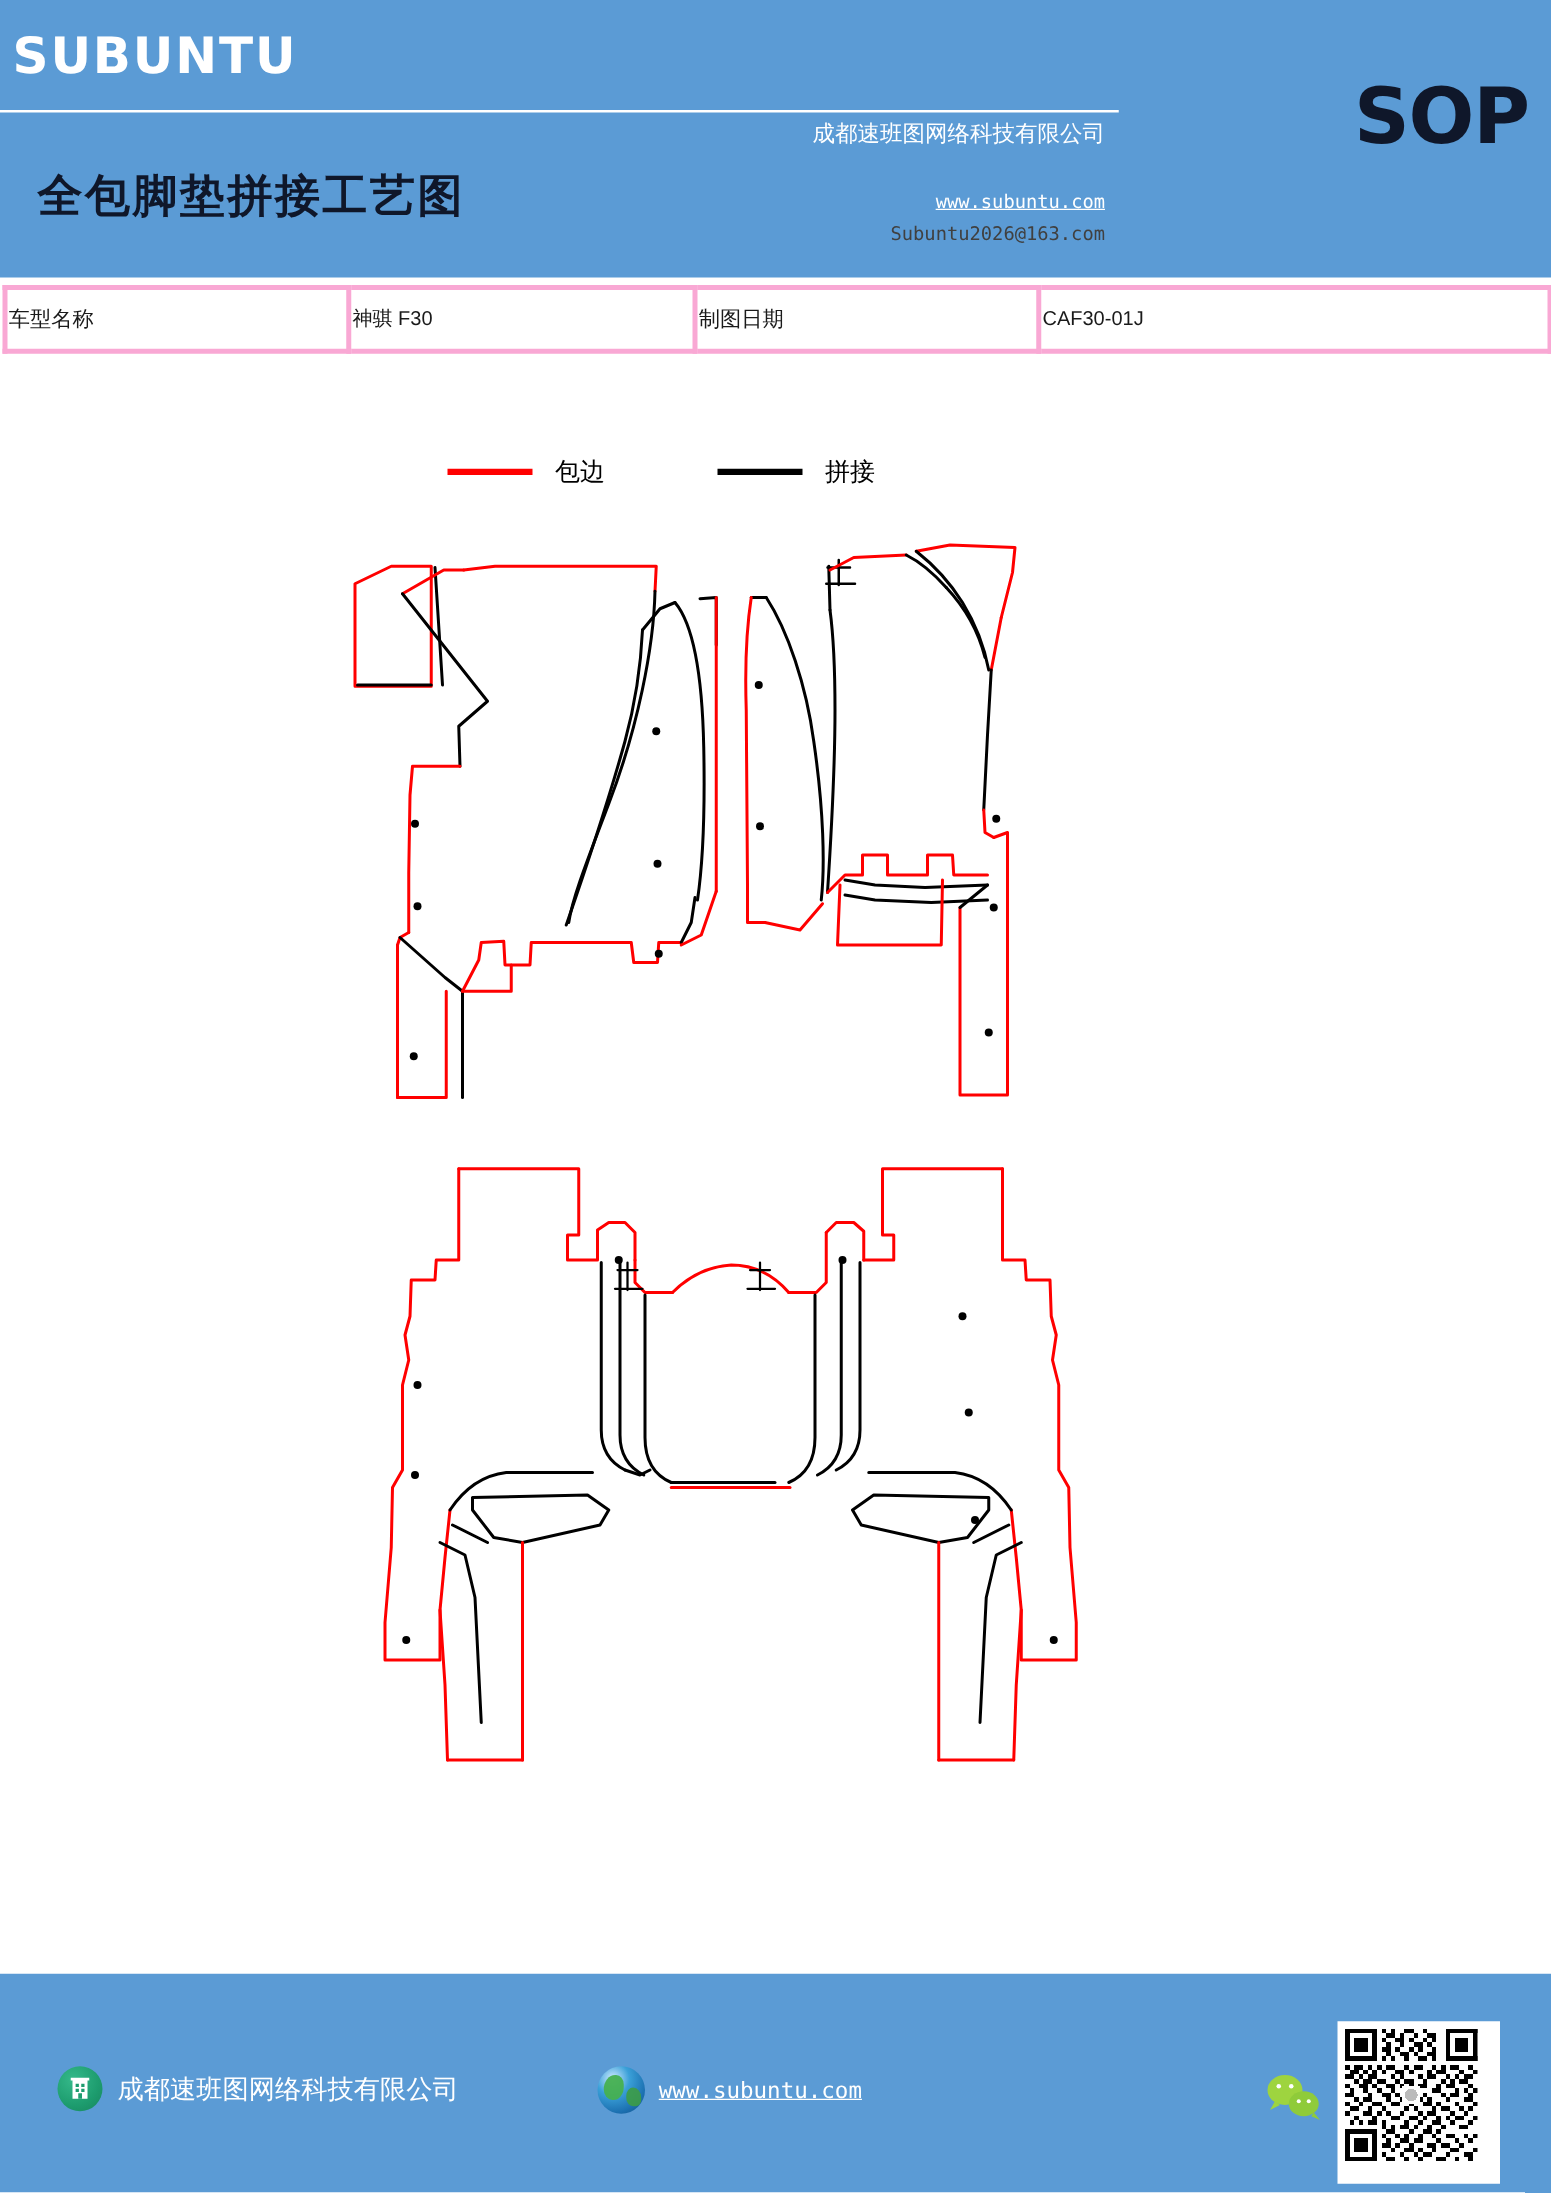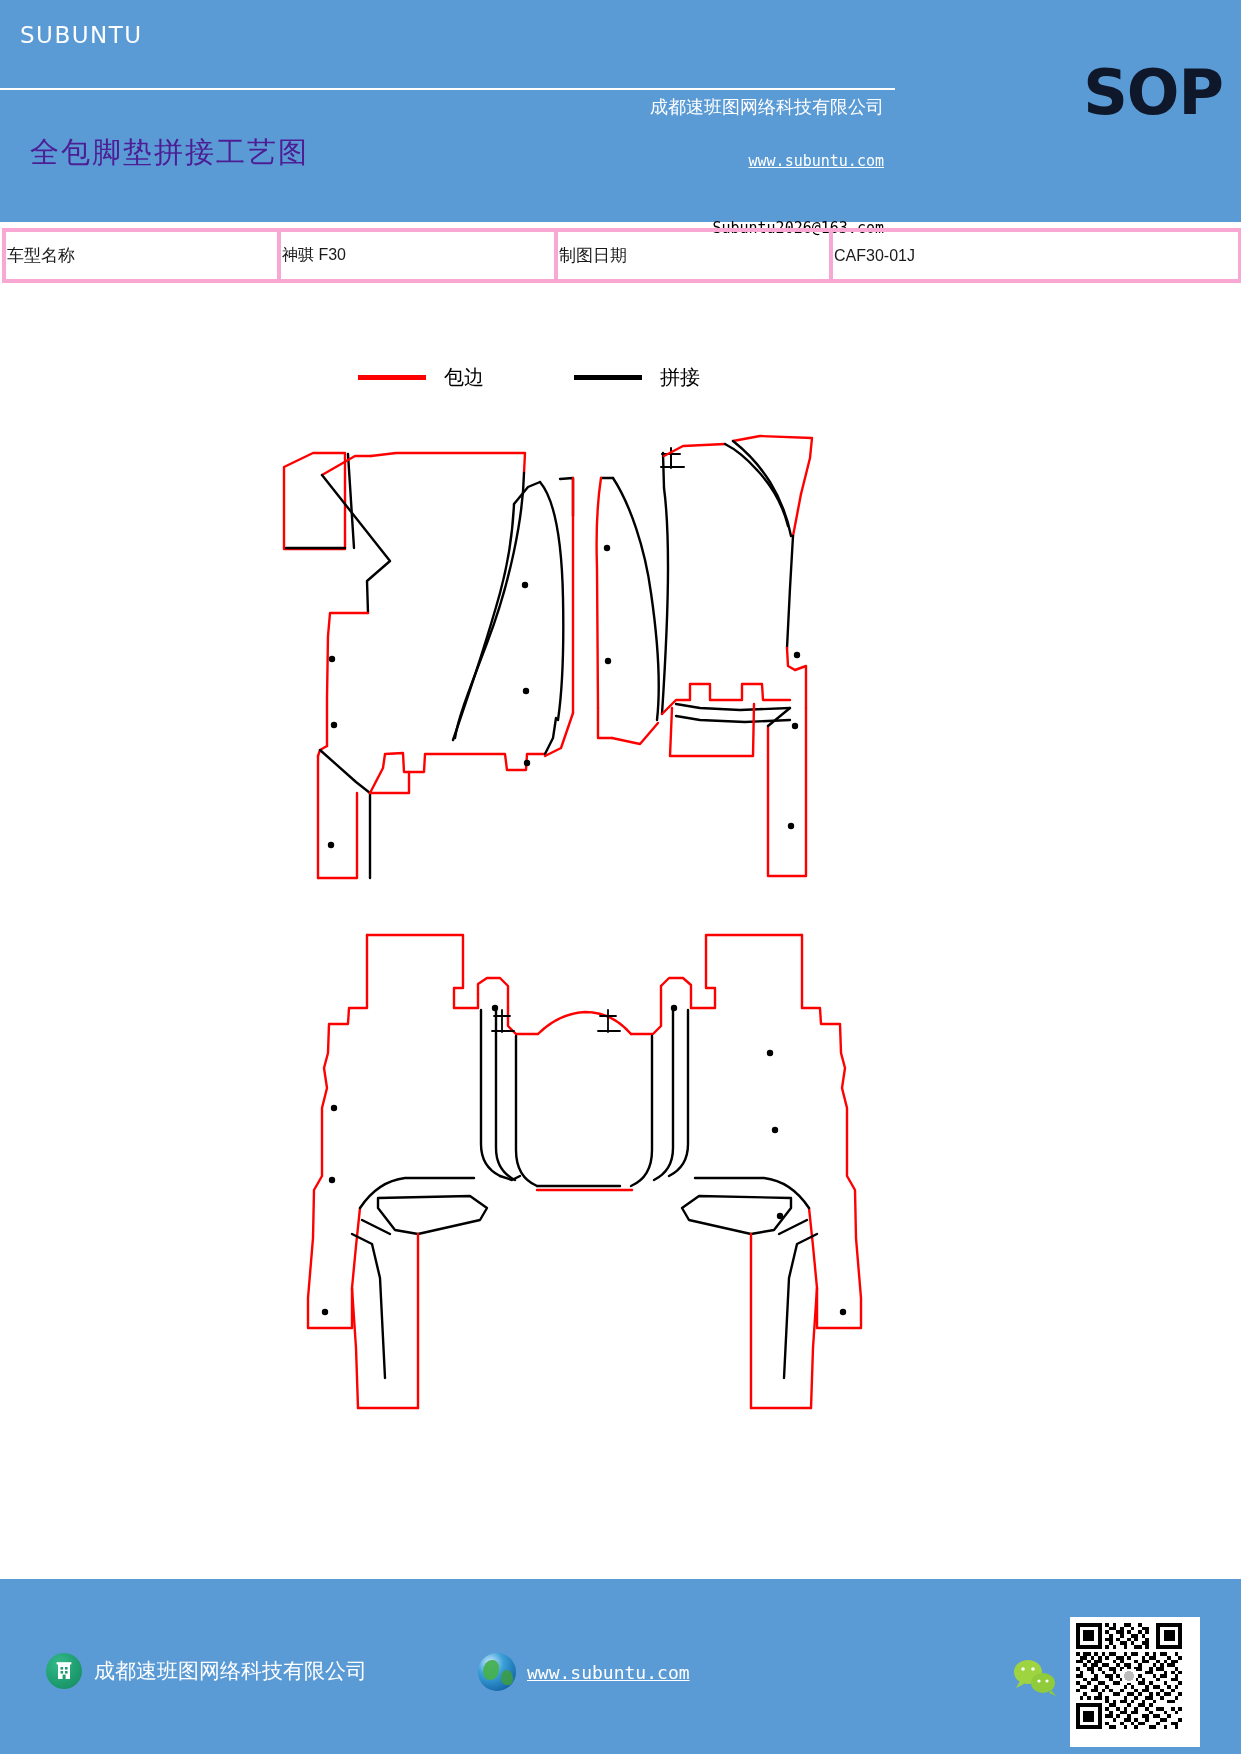--- a/index.html
+++ b/index.html
@@ -19,44 +19,44 @@
   .header {
     position: absolute;
     left: 0; top: 0;
     width: 1241px;
     height: 222px;
     background: #5B9BD5;
     box-sizing: border-box;
   }
   .brand-logo {
     position: absolute;
-    left: 20px;
+    left: 10px;
     top: 22px;
     color: #ffffff;
     font-family: "DejaVu Sans", sans-serif;
-    font-size: 23px;
-    font-weight: normal;
+    font-size: 40px;
+    font-weight: bold;
     letter-spacing: 1.5px;
   }
   .header-rule {
     position: absolute;
     left: 0px;
     top: 88px;
     width: 895px;
     height: 2px;
     background: #ffffff;
   }
   .doc-title {
     position: absolute;
     left: 30px;
     top: 133px;
-    color: #4c1d95;
+    color: #0f172a;
     font-family: "DejaVu Sans", sans-serif;
-    font-size: 29px;
-    font-weight: normal;
+    font-size: 36px;
+    font-weight: bold;
     letter-spacing: 2px;
   }
   .company-name-header {
     position: absolute;
     right: 357px;
     top: 95px;
     color: #ffffff;
     font-family: "DejaVu Serif", serif;
     font-size: 18px;
     white-space: nowrap;
@@ -68,25 +68,24 @@
     color: #ffffff;
     font-family: "DejaVu Sans Mono", monospace;
     font-size: 15px;
     text-decoration: underline;
     white-space: nowrap;
   }
   .header-mail {
     position: absolute;
     right: 357px;
     top: 178px;
-    color: #000000;
+    color: #404040;
     font-family: "DejaVu Sans Mono", monospace;
     font-size: 15px;
     white-space: nowrap;
-    margin-top: 41px;
   }
   .sop-label {
     position: absolute;
     right: 18px;
     top: 62px;
     color: #0f172a;
     font-family: "DejaVu Sans", sans-serif;
     font-size: 62px;
     font-weight: bold;
     letter-spacing: -1px;

